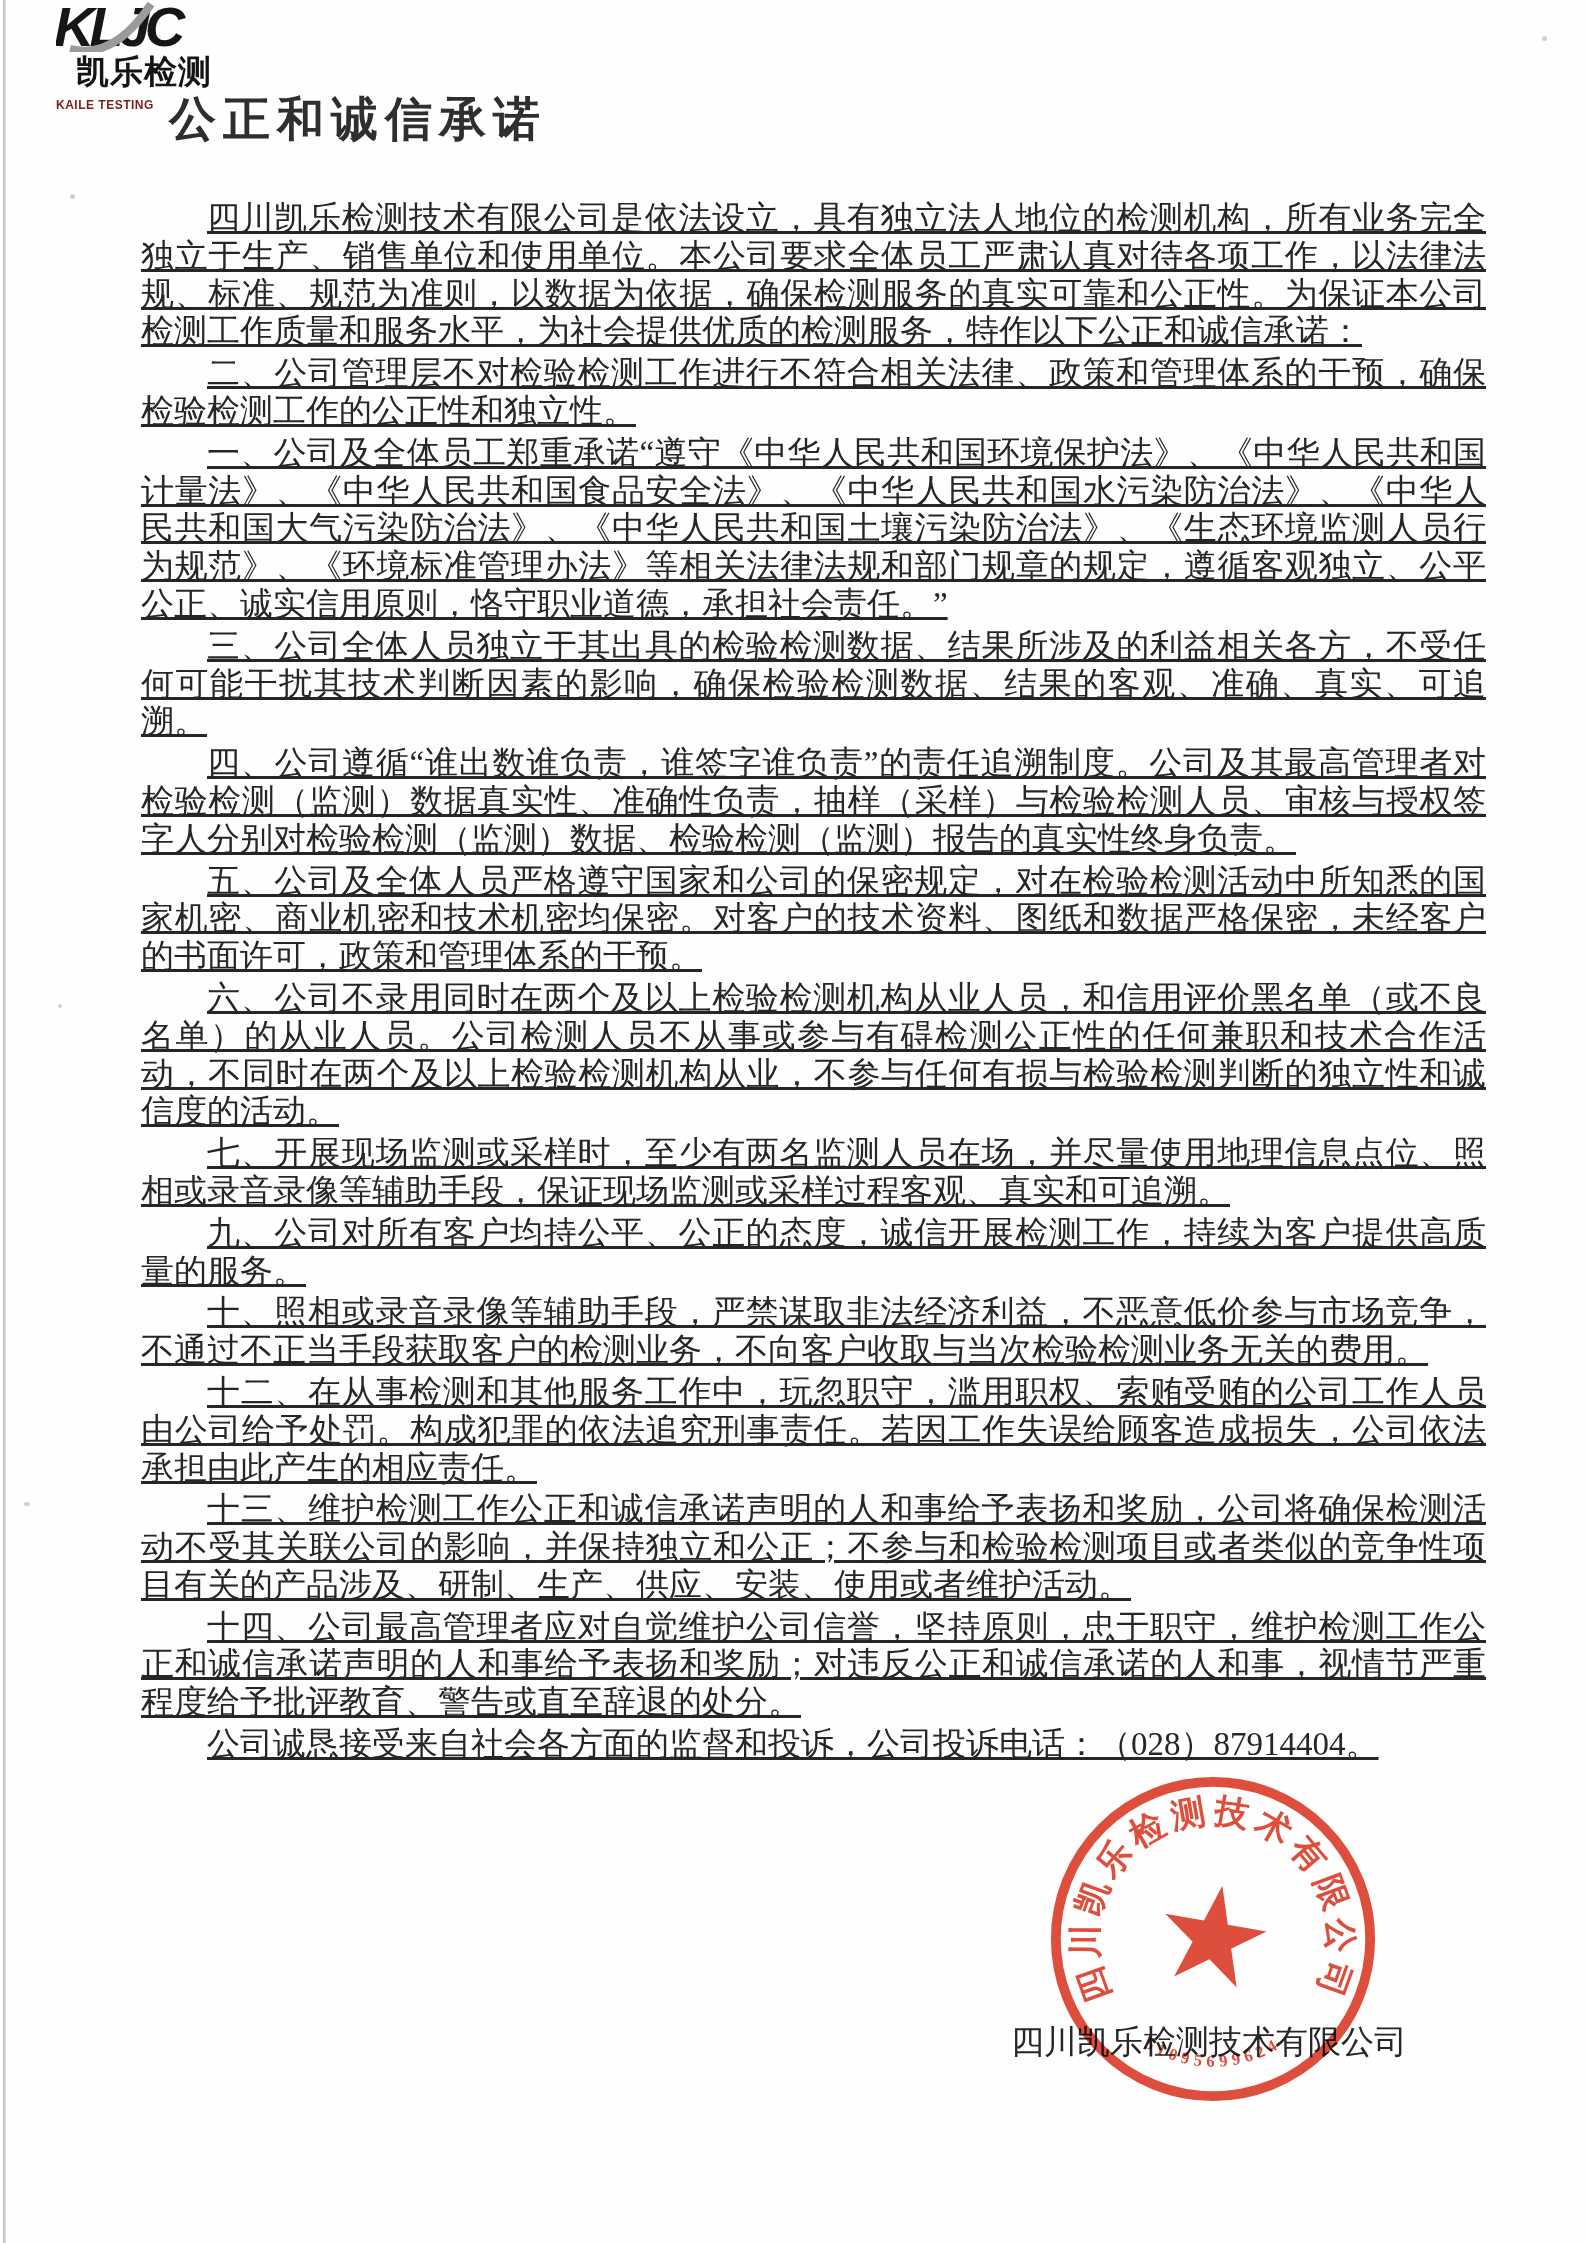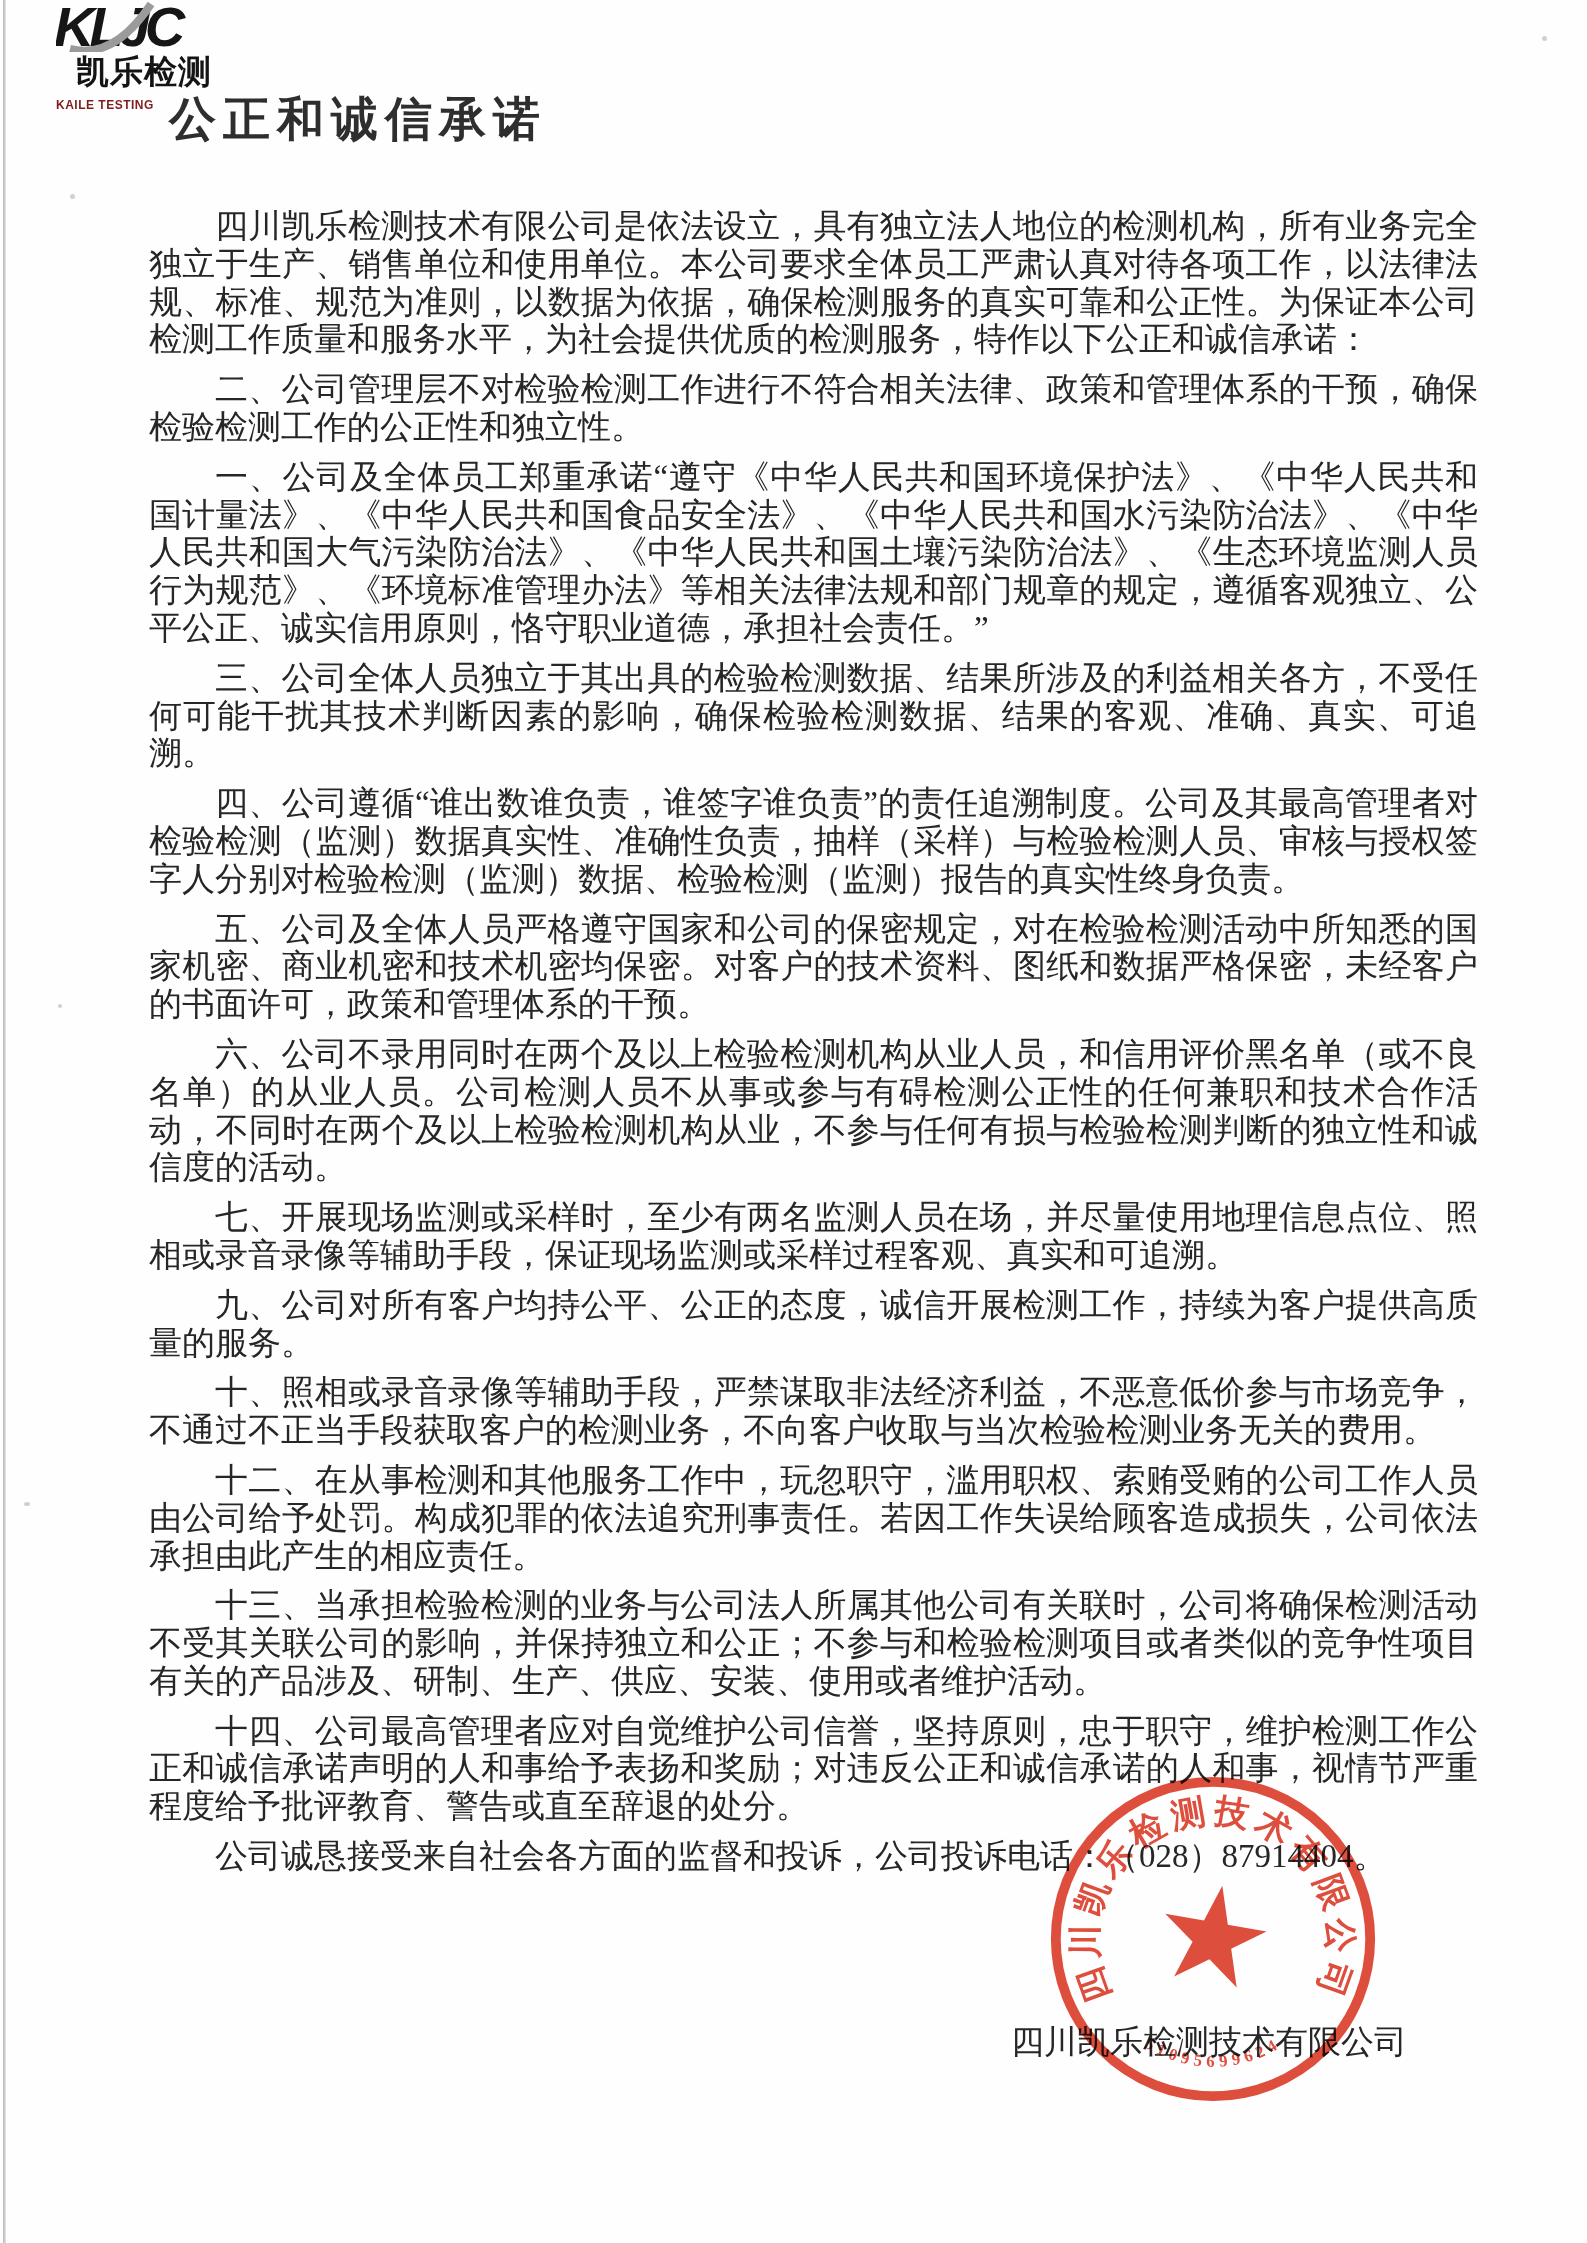--- a/index.html
+++ b/index.html
@@ -38,21 +38,21 @@
     font-size:47px; font-weight:bold; letter-spacing:7px; color:#2e2e2e;
   }
 
   
   .content {
     position:absolute; left:137px; top:196px; width:1353px;
     font-size:33px; line-height:37.8px;
     text-align:justify; text-justify:inter-ideograph;
     color:#262626;
   }
-  .content p { margin:12px; text-indent:2em; }
+  .content p { margin:4px; text-indent:2em;text-decoration:underline; }
 
   
   .signature {
     position:absolute; top:2020px; left:0; width:1407px;
     text-align:right; font-size:33px; color:#262626;
   }
 
   
   .seal {
     position:absolute; left:1046px; top:1772px; width:334px; height:334px;
@@ -87,21 +87,21 @@
       <p>二、公司管理层不对检验检测工作进行不符合相关法律、政策和管理体系的干预，确保检验检测工作的公正性和独立性。</p>
       <p>一、公司及全体员工郑重承诺“遵守《中华人民共和国环境保护法》、《中华人民共和国计量法》、《中华人民共和国食品安全法》、《中华人民共和国水污染防治法》、《中华人民共和国大气污染防治法》、《中华人民共和国土壤污染防治法》、《生态环境监测人员行为规范》、《环境标准管理办法》等相关法律法规和部门规章的规定，遵循客观独立、公平公正、诚实信用原则，恪守职业道德，承担社会责任。”</p>
       <p>三、公司全体人员独立于其出具的检验检测数据、结果所涉及的利益相关各方，不受任何可能干扰其技术判断因素的影响，确保检验检测数据、结果的客观、准确、真实、可追溯。</p>
       <p>四、公司遵循“谁出数谁负责，谁签字谁负责”的责任追溯制度。公司及其最高管理者对检验检测（监测）数据真实性、准确性负责，抽样（采样）与检验检测人员、审核与授权签字人分别对检验检测（监测）数据、检验检测（监测）报告的真实性终身负责。</p>
       <p>五、公司及全体人员严格遵守国家和公司的保密规定，对在检验检测活动中所知悉的国家机密、商业机密和技术机密均保密。对客户的技术资料、图纸和数据严格保密，未经客户的书面许可，政策和管理体系的干预。</p>
       <p>六、公司不录用同时在两个及以上检验检测机构从业人员，和信用评价黑名单（或不良名单）的从业人员。公司检测人员不从事或参与有碍检测公正性的任何兼职和技术合作活动，不同时在两个及以上检验检测机构从业，不参与任何有损与检验检测判断的独立性和诚信度的活动。</p>
       <p>七、开展现场监测或采样时，至少有两名监测人员在场，并尽量使用地理信息点位、照相或录音录像等辅助手段，保证现场监测或采样过程客观、真实和可追溯。</p>
       <p>九、公司对所有客户均持公平、公正的态度，诚信开展检测工作，持续为客户提供高质量的服务。</p>
       <p>十、照相或录音录像等辅助手段，严禁谋取非法经济利益，不恶意低价参与市场竞争，不通过不正当手段获取客户的检测业务，不向客户收取与当次检验检测业务无关的费用。</p>
       <p>十二、在从事检测和其他服务工作中，玩忽职守，滥用职权、索贿受贿的公司工作人员由公司给予处罚。构成犯罪的依法追究刑事责任。若因工作失误给顾客造成损失，公司依法承担由此产生的相应责任。</p>
-      <p>十三、当承担检验检测的业务与公司法人所属其他公司有关联时，公司将确保检测活动不受其关联公司的影响，并保持独立和公正；不参与和检验检测项目或者类似的竞争性项目有关的产品涉及、研制、生产、供应、安装、使用或者维护活动。</p>
+      <p>十三、维护检测工作公正和诚信承诺声明的人和事给予表扬和奖励，公司将确保检测活动不受其关联公司的影响，并保持独立和公正；不参与和检验检测项目或者类似的竞争性项目有关的产品涉及、研制、生产、供应、安装、使用或者维护活动。</p>
       <p>十四、公司最高管理者应对自觉维护公司信誉，坚持原则，忠于职守，维护检测工作公正和诚信承诺声明的人和事给予表扬和奖励；对违反公正和诚信承诺的人和事，视情节严重程度给予批评教育、警告或直至辞退的处分。</p>
       <p>公司诚恳接受来自社会各方面的监督和投诉，公司投诉电话：（028）87914404。</p>
     </div>
 
   <div class="signature">四川凯乐检测技术有限公司</div>
 
   <svg class="seal" viewBox="0 0 340 340" aria-hidden="true">
     <defs>
       <path id="seal-top-arc" d="M 67.8 229 A 118 118 0 1 1 272.2 229" fill="none"></path>
       <path id="seal-bottom-arc" d="M 66.2 248.2 A 130 130 0 0 0 273.8 248.2" fill="none"></path>

